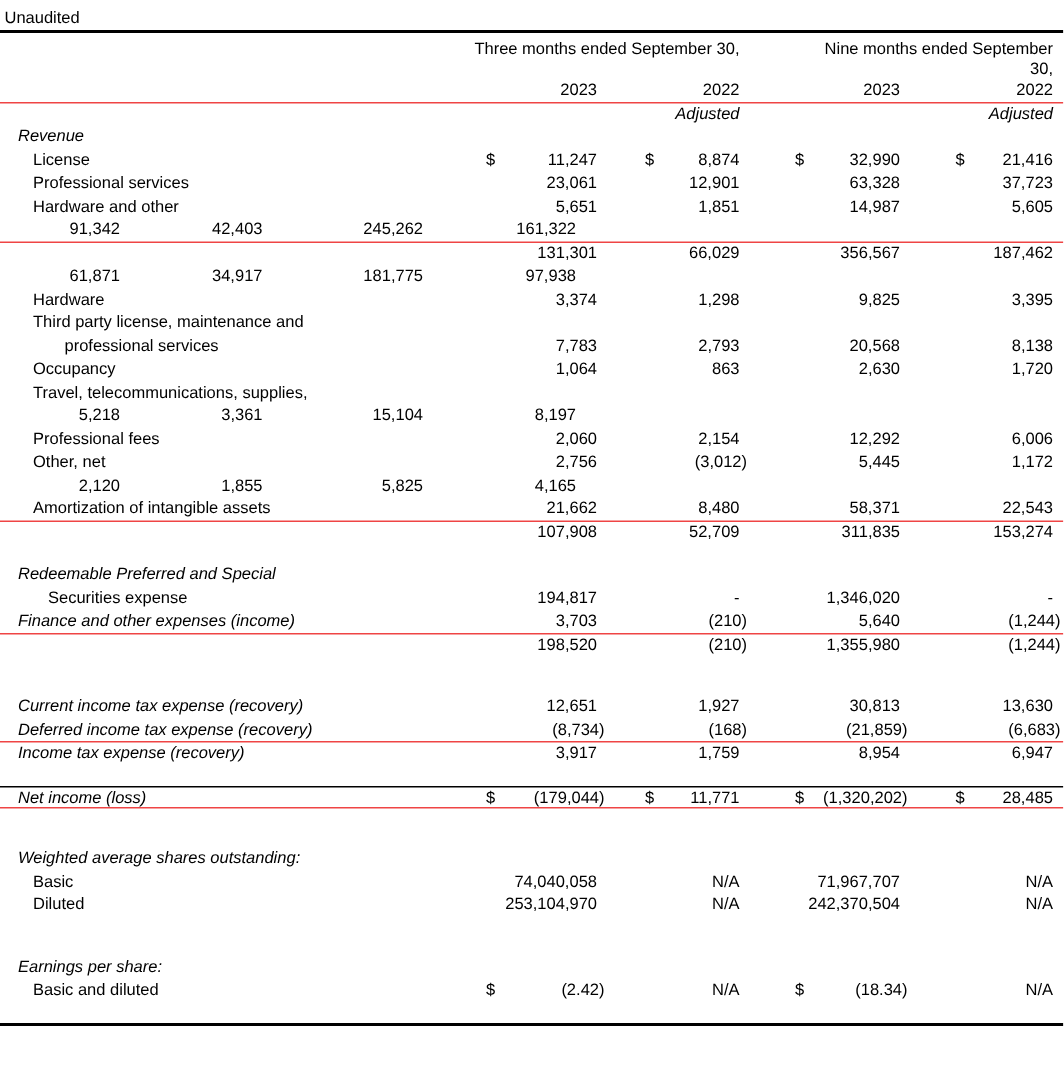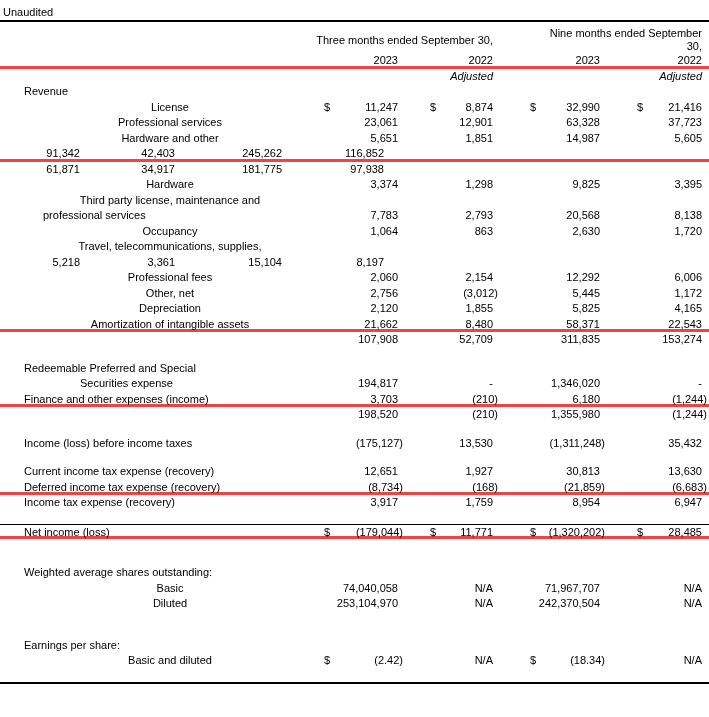--- a/index.html
+++ b/index.html
@@ -18,44 +18,44 @@
   }
   .title {
     height: 20px;
     line-height: 17px;
     padding: 2px 0 12px 3px;
     border-bottom: 2px solid #000;
   }
   
   .hdr1 {
     display: flex;
-    align-items: center;
+    align-items: flex-start;
     padding: 5px 7px 0 0;
     height: 31px;
   }
   .hfill { flex: 1; }
   .h1 { width: 220px; text-align: right; white-space: nowrap; line-height: 13px; }
   .h2 { width: 209px; text-align: right; line-height: 13px; }
   .h2 .wrapbox { display: inline-block; width: 158px; text-align: right; }
   
   .row {
     display: flex;
     height: 15.5px;
     line-height: 15.5px;
     padding-right: 7px;
     white-space: nowrap;
   }
   .row.blank { height: 13px; }
   .row.bt { border-top: 1px solid #000; }
-  .row.bb { border-bottom: 3px solid #ef4444; }
+  .row.bb { border-bottom: 1px solid #ef4444; }
   .row.it .v { font-style: italic; }
   .lbl { flex: 1; overflow: visible; }
-  .i0 { padding-left: 24px; }
-  .i1 { padding-left: 22px; text-align: center; }
-  .i2 { padding-left: 32px; margin-left: 48px; }
+  .i0 { padding-left: 12px; font-style: italic; }
+  .i1 { padding-left: 22px; }
+  .i2 { padding-left: 32px; }
   .i3 { padding-left: 43px; }
   .grp { position: relative; text-align: right; }
   .g1 { width: 80px; }
   .g2 { width: 95px; }
   .g3 { width: 107px; }
   .g4 { width: 102px; }
   .d { position: absolute; top: 0; }
   .g1 .d { left: 6px; }
   .g2 .d { left: 32px; }
   .g3 .d { left: 37px; }
@@ -117,21 +117,28 @@
           <div class="lbl i1">Hardware and other</div>
           <div class="grp g1"><span class="v">5,651</span></div>
           <div class="grp g2"><span class="v">1,851</span></div>
           <div class="grp g3"><span class="v">14,987</span></div>
           <div class="grp g4"><span class="v">5,605</span></div>
         </div>
         <div class="row bb">
           <div class="grp g1"><span class="v">91,342</span></div>
           <div class="grp g2"><span class="v">42,403</span></div>
           <div class="grp g3"><span class="v">245,262</span></div>
-          <div class="grp g4"><span class="v">116,852</span></div>
+          <div class="grp g4"><span class="v">161,322</span></div>
+        </div>
+        <div class="row">
+          <div class="lbl i0"></div>
+          <div class="grp g1"><span class="v">131,301</span></div>
+          <div class="grp g2"><span class="v">66,029</span></div>
+          <div class="grp g3"><span class="v">356,567</span></div>
+          <div class="grp g4"><span class="v">187,462</span></div>
         </div>
         <div class="row">
           <div class="grp g1"><span class="v">61,871</span></div>
           <div class="grp g2"><span class="v">34,917</span></div>
           <div class="grp g3"><span class="v">181,775</span></div>
           <div class="grp g4"><span class="v">97,938</span></div>
         </div>
         <div class="row">
           <div class="lbl i1">Hardware</div>
           <div class="grp g1"><span class="v">3,374</span></div>
@@ -181,21 +188,20 @@
           <div class="grp g4"><span class="v">6,006</span></div>
         </div>
         <div class="row">
           <div class="lbl i1">Other, net</div>
           <div class="grp g1"><span class="v">2,756</span></div>
           <div class="grp g2"><span class="v pr">(3,012)</span></div>
           <div class="grp g3"><span class="v">5,445</span></div>
           <div class="grp g4"><span class="v">1,172</span></div>
         </div>
         <div class="row">
-          <div class="lbl i1">Depreciation</div>
           <div class="grp g1"><span class="v">2,120</span></div>
           <div class="grp g2"><span class="v">1,855</span></div>
           <div class="grp g3"><span class="v">5,825</span></div>
           <div class="grp g4"><span class="v">4,165</span></div>
         </div>
         <div class="row bb">
           <div class="lbl i1">Amortization of intangible assets</div>
           <div class="grp g1"><span class="v">21,662</span></div>
           <div class="grp g2"><span class="v">8,480</span></div>
           <div class="grp g3"><span class="v">58,371</span></div>
@@ -226,43 +232,36 @@
           <div class="lbl i2">Securities expense</div>
           <div class="grp g1"><span class="v">194,817</span></div>
           <div class="grp g2"><span class="v">-</span></div>
           <div class="grp g3"><span class="v">1,346,020</span></div>
           <div class="grp g4"><span class="v">-</span></div>
         </div>
         <div class="row bb">
           <div class="lbl i0">Finance and other expenses (income)</div>
           <div class="grp g1"><span class="v">3,703</span></div>
           <div class="grp g2"><span class="v pr">(210)</span></div>
-          <div class="grp g3"><span class="v">6,180</span></div>
+          <div class="grp g3"><span class="v">5,640</span></div>
           <div class="grp g4"><span class="v pr">(1,244)</span></div>
         </div>
         <div class="row">
           <div class="lbl i0"></div>
           <div class="grp g1"><span class="v">198,520</span></div>
           <div class="grp g2"><span class="v pr">(210)</span></div>
           <div class="grp g3"><span class="v">1,355,980</span></div>
           <div class="grp g4"><span class="v pr">(1,244)</span></div>
         </div>
         <div class="row blank">
           <div class="lbl i0"></div>
           <div class="grp g1"><span class="v"></span></div>
           <div class="grp g2"><span class="v"></span></div>
           <div class="grp g3"><span class="v"></span></div>
           <div class="grp g4"><span class="v"></span></div>
-        </div>
-        <div class="row">
-          <div class="lbl i0">Income (loss) before income taxes</div>
-          <div class="grp g1"><span class="v pr">(175,127)</span></div>
-          <div class="grp g2"><span class="v">13,530</span></div>
-          <div class="grp g3"><span class="v pr">(1,311,248)</span></div>
-          <div class="grp g4"><span class="v">35,432</span></div>
         </div>
         <div class="row blank">
           <div class="lbl i0"></div>
           <div class="grp g1"><span class="v"></span></div>
           <div class="grp g2"><span class="v"></span></div>
           <div class="grp g3"><span class="v"></span></div>
           <div class="grp g4"><span class="v"></span></div>
         </div>
         <div class="row">
           <div class="lbl i0">Current income tax expense (recovery)</div>

